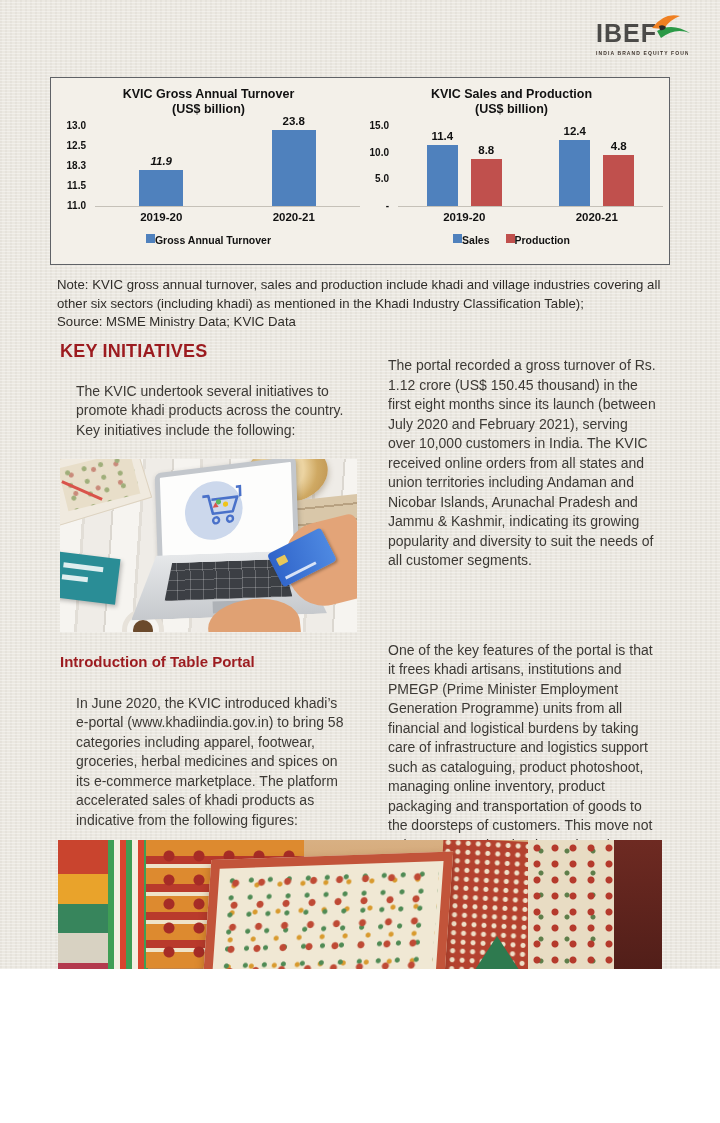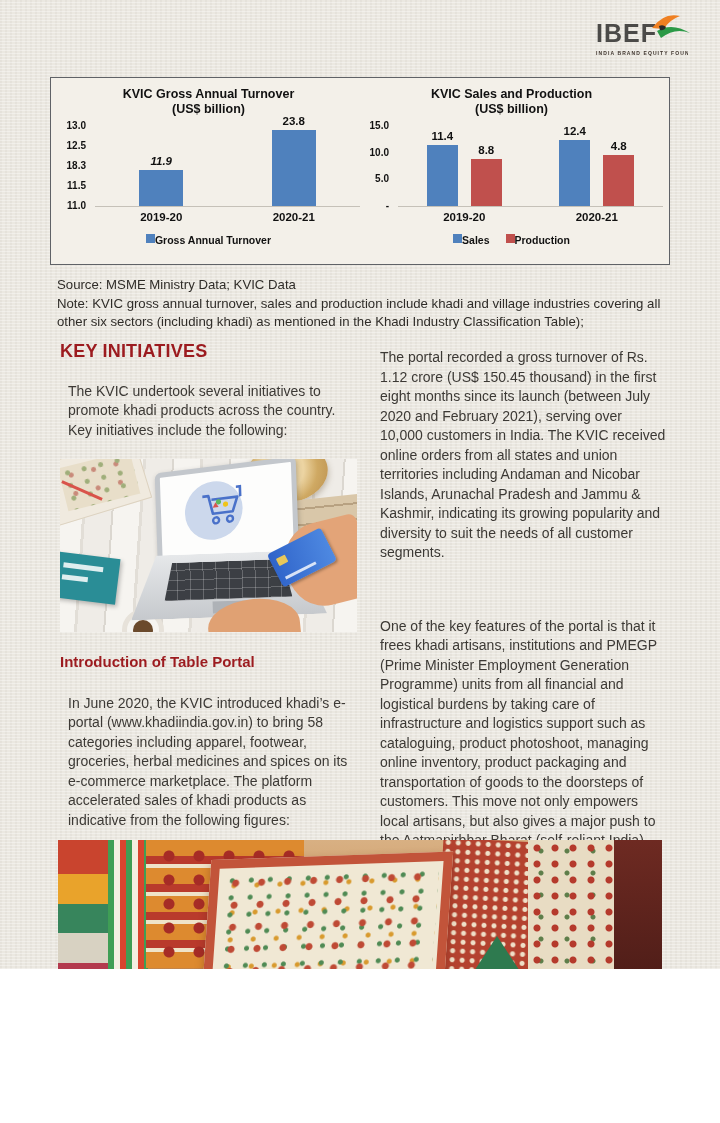--- a/index.html
+++ b/index.html
@@ -35,21 +35,21 @@
   .chart-cats{display:flex;margin-left:38px;margin-top:4px;}
   .chart-cats div{flex:1;text-align:center;font-size:11.5px;font-weight:700;color:#111;}
   .chart-legend{display:flex;justify-content:center;gap:16px;margin-top:11px;font-size:10.5px;font-weight:700;color:#111;}
   .legitem{display:flex;align-items:flex-start;}
   .sw{width:9px;height:9px;display:inline-block;flex:none;}
   
   .note{position:absolute;left:57px;top:276px;width:618px;font-size:13.2px;line-height:18.6px;color:#2f2c28;}
   
   .columns{position:absolute;left:60px;top:340px;width:614px;display:flex;gap:10px;}
   .col{width:302px;flex:none;font-size:14px;line-height:19.5px;}
-  .col p{margin:8px;}
+  .col p{margin:16px;}
   h2.red,h3.red{color:#9c1b1f;font-weight:700;margin:0;}
   h2.red{font-size:18px;margin:2px 0 20px 0;letter-spacing:.2px;}
   h3.red{font-size:15px;margin:20px 0 22px 0;}
   .col .gap{height:19px;}
   
   .photo-laptop{position:relative;width:297px;height:173px;margin-top:19px;overflow:hidden;
     background:repeating-linear-gradient(94deg,#f6f4f0 0 26px,#e2ded7 26px 29px,#efece7 29px 55px,#dbd7d0 55px 57px);}
   .photo-laptop *{position:absolute;}
   .lp-paper{left:-12px;top:-10px;width:95px;height:62px;background:#f0eadf;border:1px solid #dcd2c0;transform:rotate(-17deg);}
   .lp-map{left:2px;top:0px;width:74px;height:44px;transform:rotate(-14deg);background:#e8dec9;
@@ -230,22 +230,22 @@
           </div>
           <div class="legitem">
             <span class="sw" style="background: rgb(192, 80, 77);"></span>
             <span>Production</span>
           </div>
         </div>
     </div>
   </div>
 
   <div class="note">
+    <div>Note: KVIC gross annual turnover, sales and production include khadi and village industries covering all other six sectors (including khadi) as mentioned in the Khadi Industry Classification Table);</div>
     <div>Source: MSME Ministry Data; KVIC Data</div>
-    <div>Note: KVIC gross annual turnover, sales and production include khadi and village industries covering all other six sectors (including khadi) as mentioned in the Khadi Industry Classification Table);</div>
   </div>
 
   <div class="columns">
     <div class="col">
       <h2 class="red">KEY INITIATIVES</h2>
       <p>The KVIC undertook several initiatives to promote khadi products across the country. Key initiatives include the following:</p>
 
       <div class="photo-laptop">
         <i class="lp-paper"></i>
         <i class="lp-map"></i>

